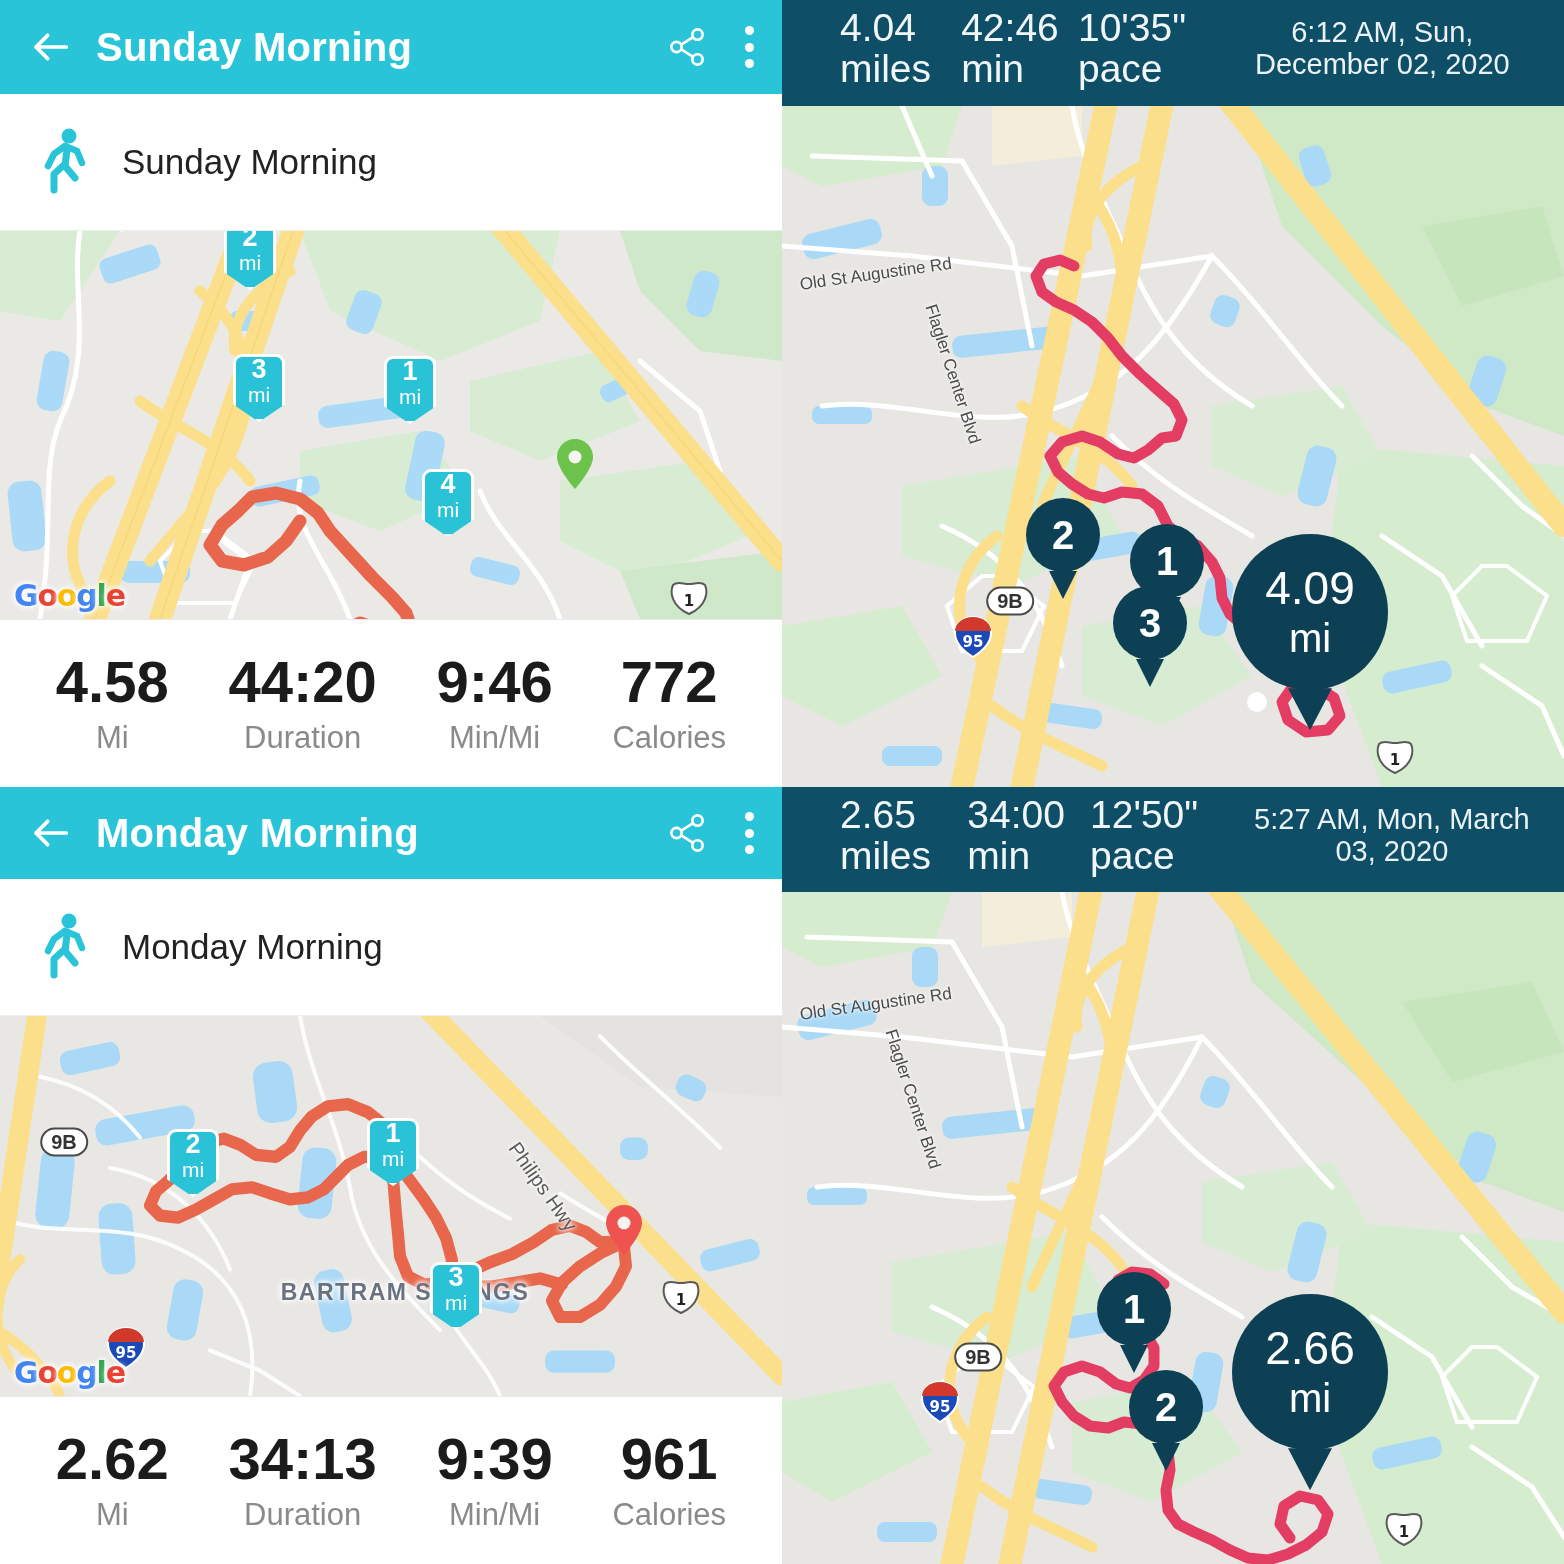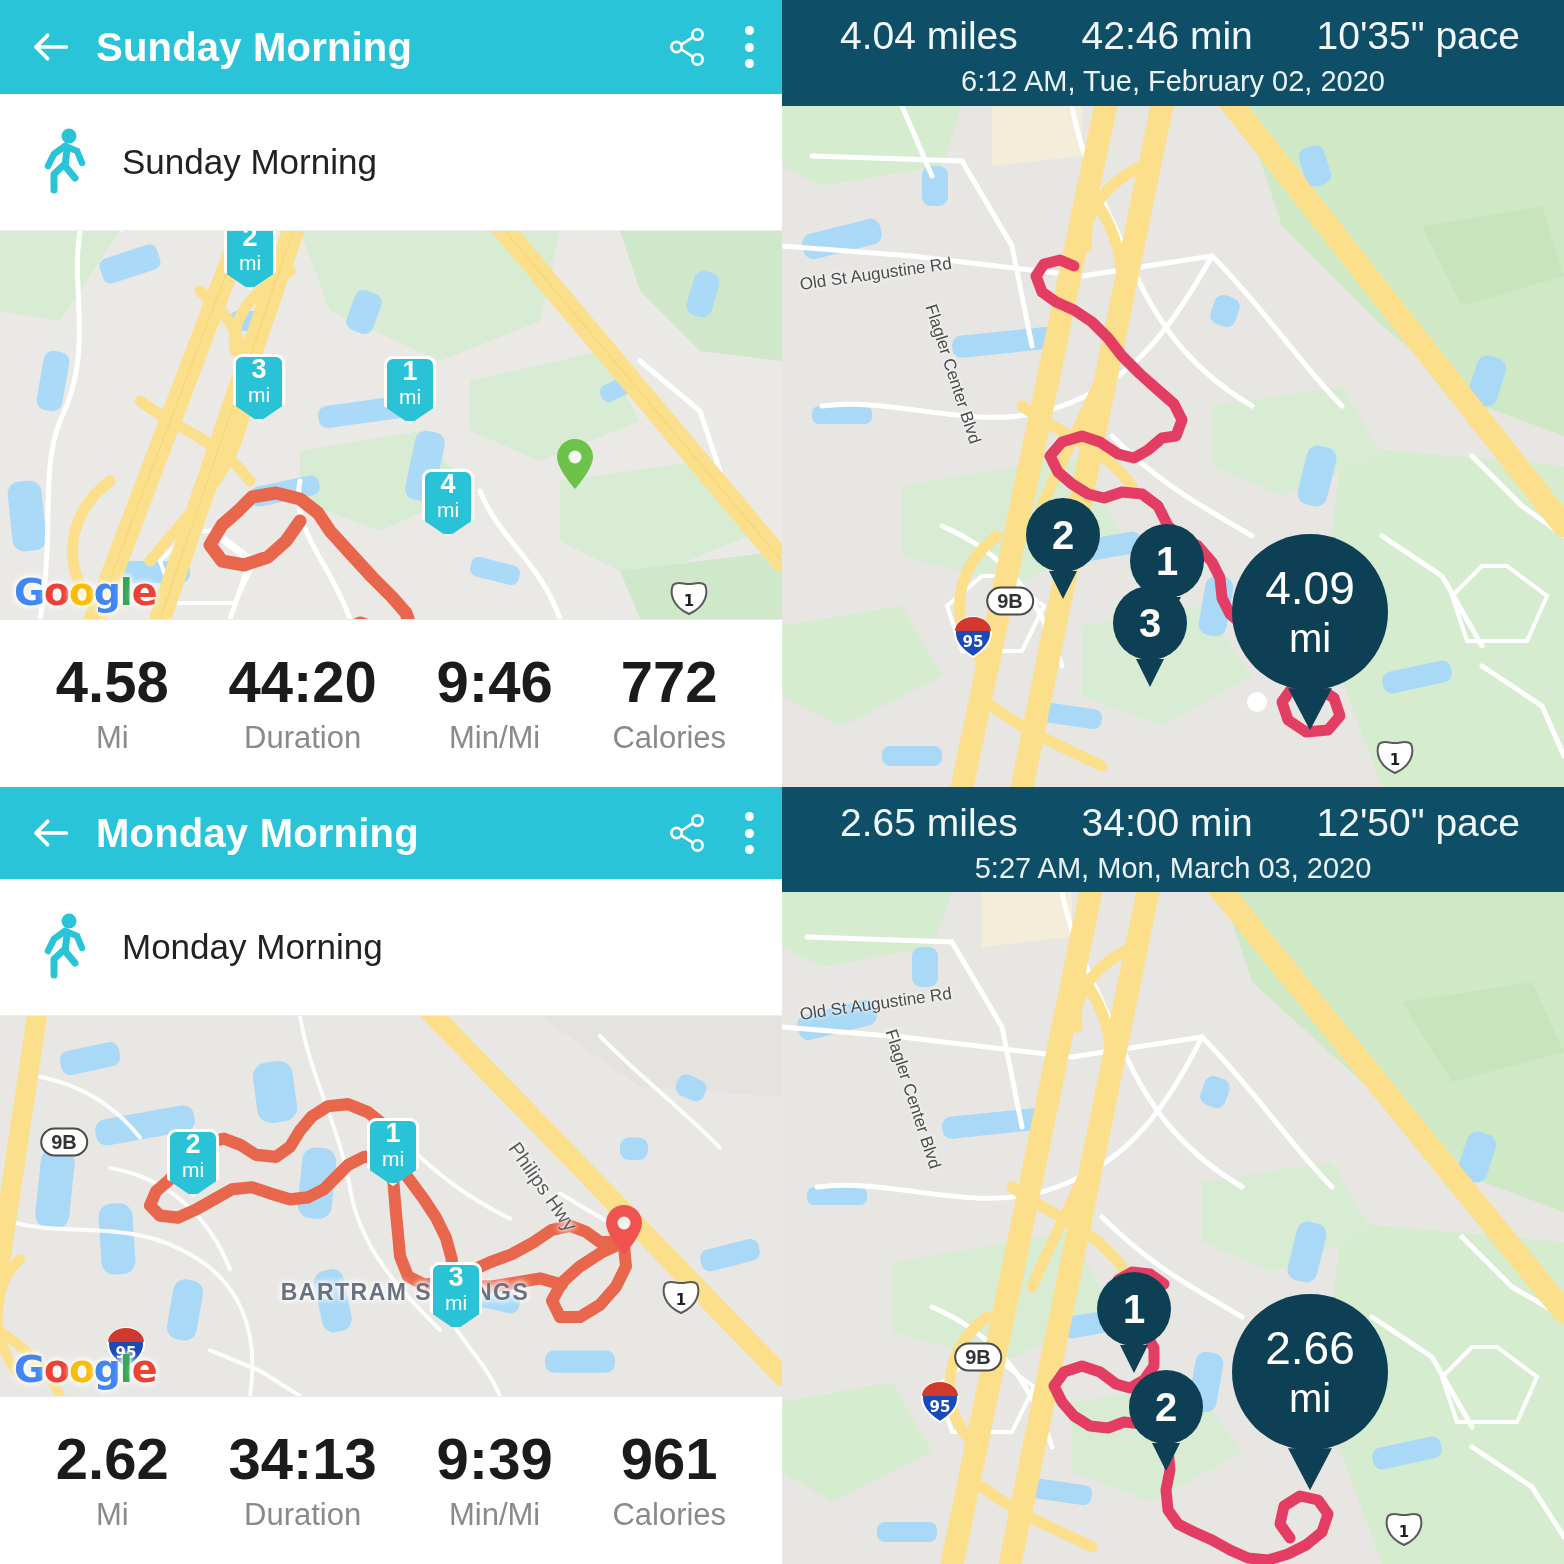--- a/index.html
+++ b/index.html
@@ -58,21 +58,21 @@
   .activity-text { margin-left: 26px; }
   .activity-name { font-size: 35px; color: #222222; line-height: 1.22; }
   .activity-date { font-size: 31px; color: #8b8b8b; line-height: 1.32; margin-top: 4px; }
 
   
   .gmap { position: relative; width: 782px; flex: 1 1 auto; background: #ebe9e6; overflow: hidden; }
   .gmap svg.base { position: absolute; inset: 0; width: 100%; height: 100%; display: block; }
   .glogo {
     position: absolute; left: 14px; bottom: 8px;
     font-family: "DejaVu Sans", sans-serif;
-    font-size: 38px; font-weight: bold; letter-spacing: -1.2px;
+    font-size: 30px; font-weight: bold; letter-spacing: -1.2px;
     line-height: 1;
     text-shadow: 0 0 4px #fff, 0 0 6px #fff, 0 0 8px #fff;
   }
   .glogo span:nth-child(1){color:#4285F4}
   .glogo span:nth-child(2){color:#EA4335}
   .glogo span:nth-child(3){color:#FBBC05}
   .glogo span:nth-child(4){color:#4285F4}
   .glogo span:nth-child(5){color:#34A853}
   .glogo span:nth-child(6){color:#EA4335}
 
@@ -141,21 +141,21 @@
     padding: 0 26px;
   }
   .stat { text-align: center; }
   .stat-val { font-size: 58px; font-weight: bold; color: #1b1b1b; line-height: 1.05; }
   .stat-lbl { font-size: 31px; color: #8a8a8a; margin-top: 8px; line-height: 1.1; }
 
   
   .darkhead {
     height: 106px; background: #0e4e66;
     padding: 8px 30px 0 30px;
-    display: flex; flex-direction: column; justify-content: center;
+    display: flex; justify-content: center;
   }
   .darkhead.second { height: 105px; }
   .dh-row {
     display: flex; align-items: baseline; justify-content: space-between;
     color: #f1f6f8; font-size: 39px; line-height: 1.05;
     padding: 0 14px 0 28px;
   }
   .dh-sub {
     color: #eaf2f5; font-size: 29px; text-align: center;
     margin-top: 9px; line-height: 1.1;
@@ -387,21 +387,21 @@
     </div>
   </div>
 
   <div class="panel" style="display:flex;flex-direction:column">
     <div class="darkhead">
       <div class="dh-row">
         <span>4.04 miles</span>
         <span>42:46 min</span>
         <span>10'35" pace</span>
       </div>
-      <div class="dh-sub">6:12 AM, Tue, February 02, 2020</div>
+      <div class="dh-sub">6:12 AM, Sun, December 02, 2020</div>
     </div>
 
     <div class="dmap">
       <svg class="base" viewBox="0 0 782 681" preserveAspectRatio="none">
         <rect width="782" height="681" fill="#e8e6e3"></rect>
 
         <path d="M460 0 L782 0 L782 330 L700 300 L600 220 L500 120 Z" fill="#cfe9c6"></path>
         <path d="M560 340 L782 360 L782 681 L600 681 L540 520 Z" fill="#d5ecce"></path>
         <path d="M0 0 L180 0 L160 60 L40 80 L0 60 Z" fill="#d5ecce"></path>
         <path d="M210 0 L300 0 L300 50 L210 60 Z" fill="#f3edd9"></path>

